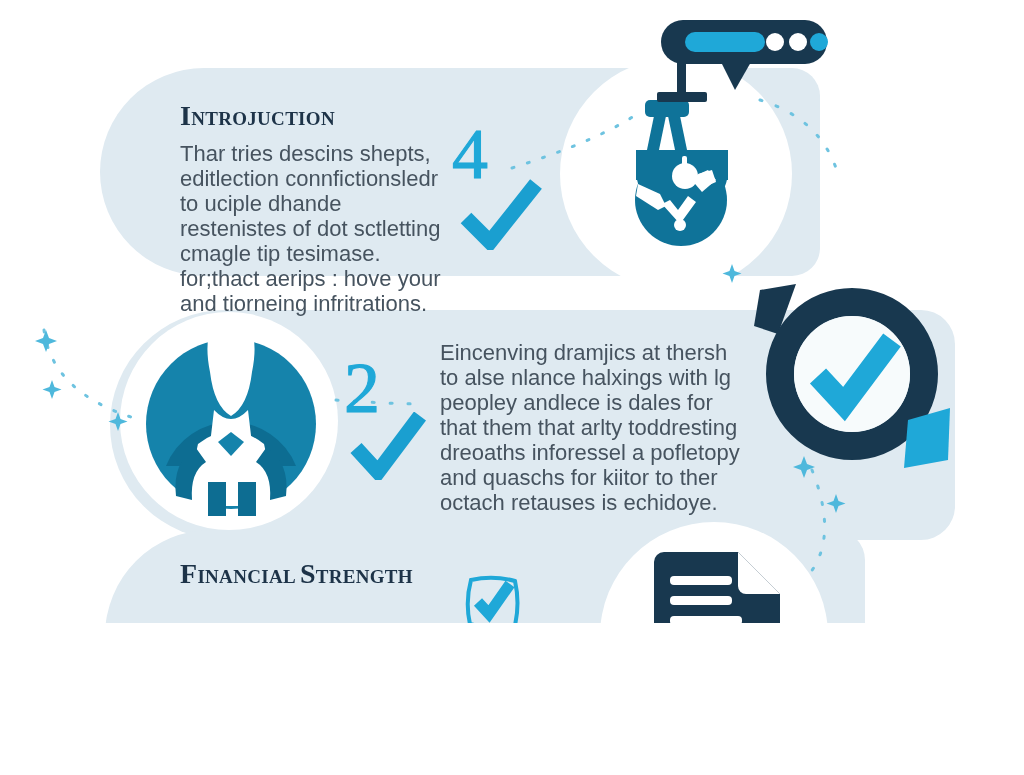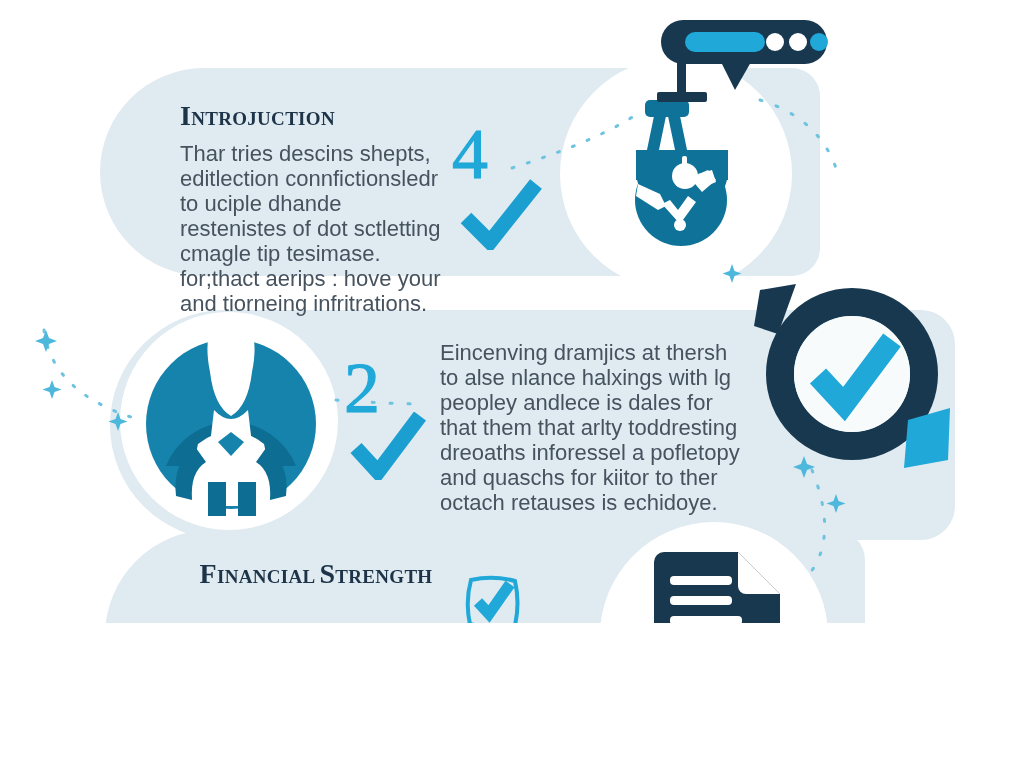--- a/index.html
+++ b/index.html
@@ -67,21 +67,21 @@
   .heading .cap{font-size:28px;}
   .body{
     font-size:22px;
     line-height:25px;
     color:#46535f;
     margin:0;
     font-family:"Liberation Sans", sans-serif;
   }
   #text-1{left:180px;top:100px;width:270px;}
   #text-2{left:440px;top:340px;width:300px;}
-  #text-3{left:180px;top:558px;width:272px;text-align:center;}
+  #text-3{left:180px;top:558px;width:272px;}
 
   
   .numeral{
     position:absolute;
     font-family:"Liberation Serif", serif;
     font-size:72px;
     font-weight:300;
     color:#1fa8d8;
     line-height:1;
     -webkit-text-stroke:1px #1fa8d8;

